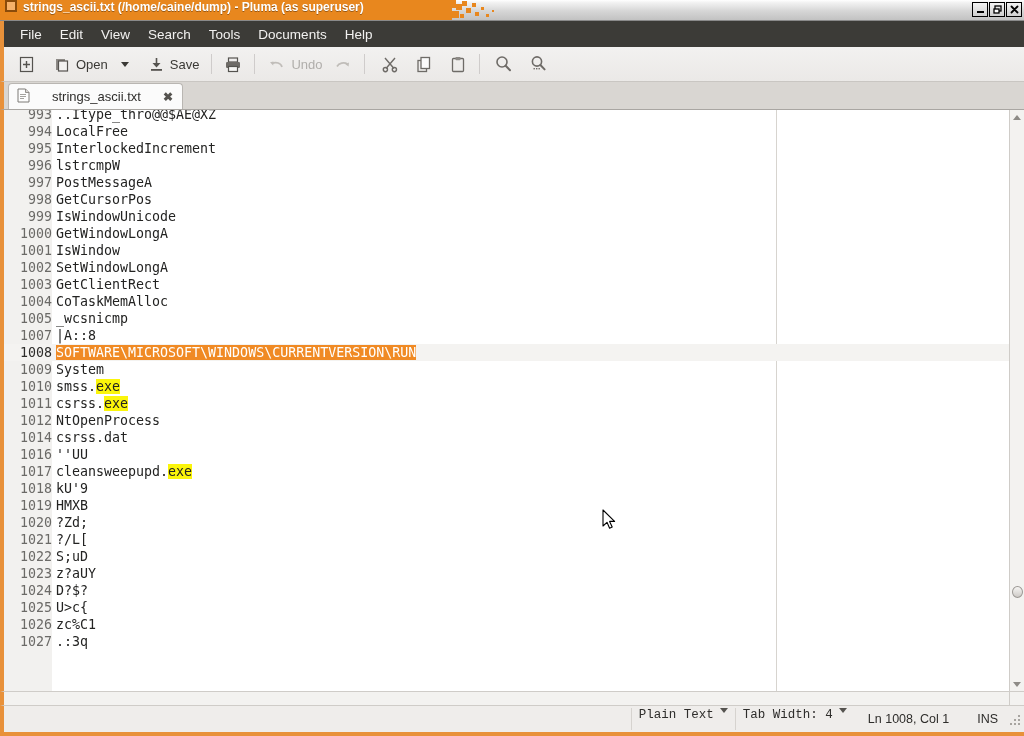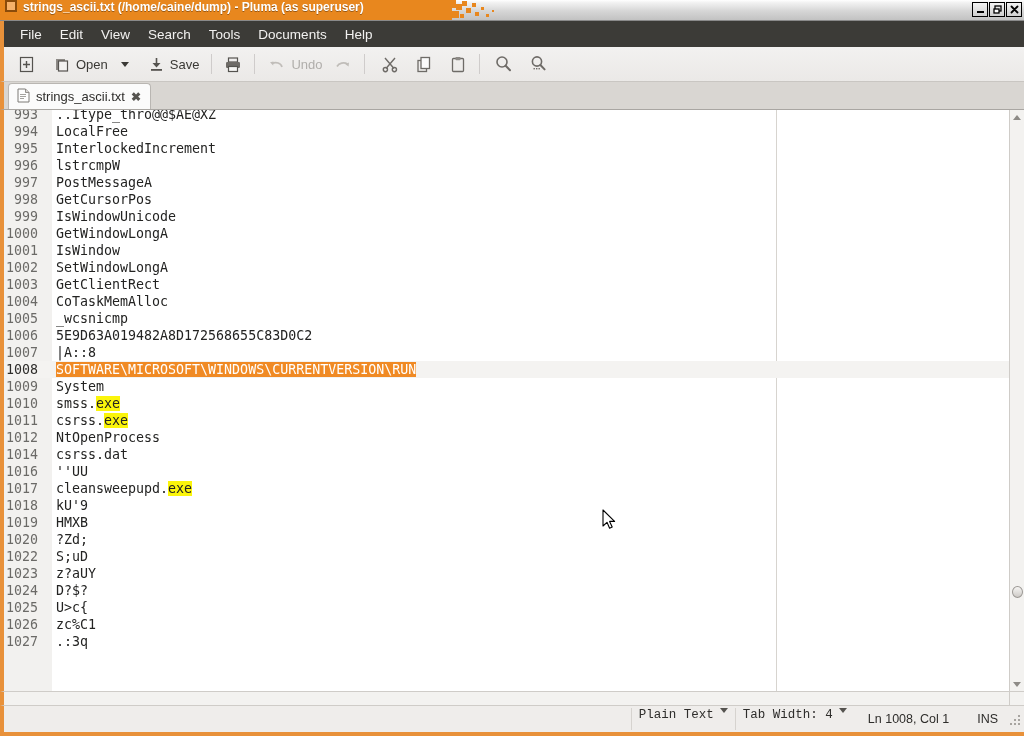--- a/index.html
+++ b/index.html
@@ -99,21 +99,21 @@
   
   #tabstrip {
     flex: 0 0 27px; height: 27px;
     background: #d9d6d2;
     border-left: 4px solid #e8913a;
     display: flex; align-items: flex-end;
     padding-left: 4px;
     position: relative;
   }
   #tab {
-    display: flex; align-items: center; gap: 6px;
+    display: flex; align-items: center; gap: 22px;
     height: 26px; padding: 0 9px 0 8px;
     background: #fbfbfb;
     border: 1px solid #b9b6b2; border-bottom: none;
     border-radius: 4px 4px 0 0;
     font-size: 13px; color: #2e2d2b; margin-top: 16px;
   }
   #tab-close { color: #55534f; font-size: 12px; font-weight: bold; line-height: 1; }
 
   
   #editor-wrap {
@@ -144,21 +144,21 @@
     position: absolute; left: 0; top: -4px; right: 0;
     z-index: 2;
     font-family: "DejaVu Sans Mono", "Liberation Mono", monospace;
     font-size: 13.3px;
     line-height: 17px;
   }
   .line { display: flex; height: 17px; align-items: center; white-space: pre; }
   .line.cur { background: #f4f3f1; }
   .ln {
     flex: 0 0 48px; width: 48px;
-    text-align: right; padding-right: 14px;
+    text-align: right; padding-right: 0;
     color: #6b6a67;
   }
   .line.cur .ln { color: #2e2d2b; font-weight: normal; }
   .lt { color: #232322; padding-left: 4px; }
   .sel { background: #f08a24; color: #ffffff; }
   .hl  { background: #fbf50b; color: #232322; }
 
   
   #vscroll {
     flex: 0 0 15px; width: 15px;
@@ -421,33 +421,33 @@
           <div class="line"><span class="ln">996</span><span class="lt">lstrcmpW</span></div>
           <div class="line"><span class="ln">997</span><span class="lt">PostMessageA</span></div>
           <div class="line"><span class="ln">998</span><span class="lt">GetCursorPos</span></div>
           <div class="line"><span class="ln">999</span><span class="lt">IsWindowUnicode</span></div>
           <div class="line"><span class="ln">1000</span><span class="lt">GetWindowLongA</span></div>
           <div class="line"><span class="ln">1001</span><span class="lt">IsWindow</span></div>
           <div class="line"><span class="ln">1002</span><span class="lt">SetWindowLongA</span></div>
           <div class="line"><span class="ln">1003</span><span class="lt">GetClientRect</span></div>
           <div class="line"><span class="ln">1004</span><span class="lt">CoTaskMemAlloc</span></div>
           <div class="line"><span class="ln">1005</span><span class="lt">_wcsnicmp</span></div>
-          <div class="line"><span class="ln">1006</span><span class="lt">5E9D63A019482A8D172568655C83D0C2</span></div>
           <div class="line"><span class="ln">1007</span><span class="lt">|A::8</span></div>
           <div class="line cur"><span class="ln">1008</span><span class="lt"><span class="sel">SOFTWARE\MICROSOFT\WINDOWS\CURRENTVERSION\RUN</span></span></div>
           <div class="line"><span class="ln">1009</span><span class="lt">System</span></div>
           <div class="line"><span class="ln">1010</span><span class="lt">smss.<span class="hl">exe</span></span></div>
           <div class="line"><span class="ln">1011</span><span class="lt">csrss.<span class="hl">exe</span></span></div>
           <div class="line"><span class="ln">1012</span><span class="lt">NtOpenProcess</span></div>
           <div class="line"><span class="ln">1014</span><span class="lt">csrss.dat</span></div>
           <div class="line"><span class="ln">1016</span><span class="lt">''UU</span></div>
           <div class="line"><span class="ln">1017</span><span class="lt">cleansweepupd.<span class="hl">exe</span></span></div>
           <div class="line"><span class="ln">1018</span><span class="lt">kU'9</span></div>
           <div class="line"><span class="ln">1019</span><span class="lt">HMXB</span></div>
           <div class="line"><span class="ln">1020</span><span class="lt">?Zd;</span></div>
+          <div class="line"><span class="ln">1021</span><span class="lt">?/L[</span></div>
           <div class="line"><span class="ln">1022</span><span class="lt">S;uD</span></div>
           <div class="line"><span class="ln">1023</span><span class="lt">z?aUY</span></div>
           <div class="line"><span class="ln">1024</span><span class="lt">D?$?</span></div>
           <div class="line"><span class="ln">1025</span><span class="lt">U&gt;c{</span></div>
           <div class="line"><span class="ln">1026</span><span class="lt">zc%C1</span></div>
           <div class="line"><span class="ln">1027</span><span class="lt">.:3q</span></div>
         </div>
     </div>
     <div id="vscroll">
       <div class="sb-arrow up">

